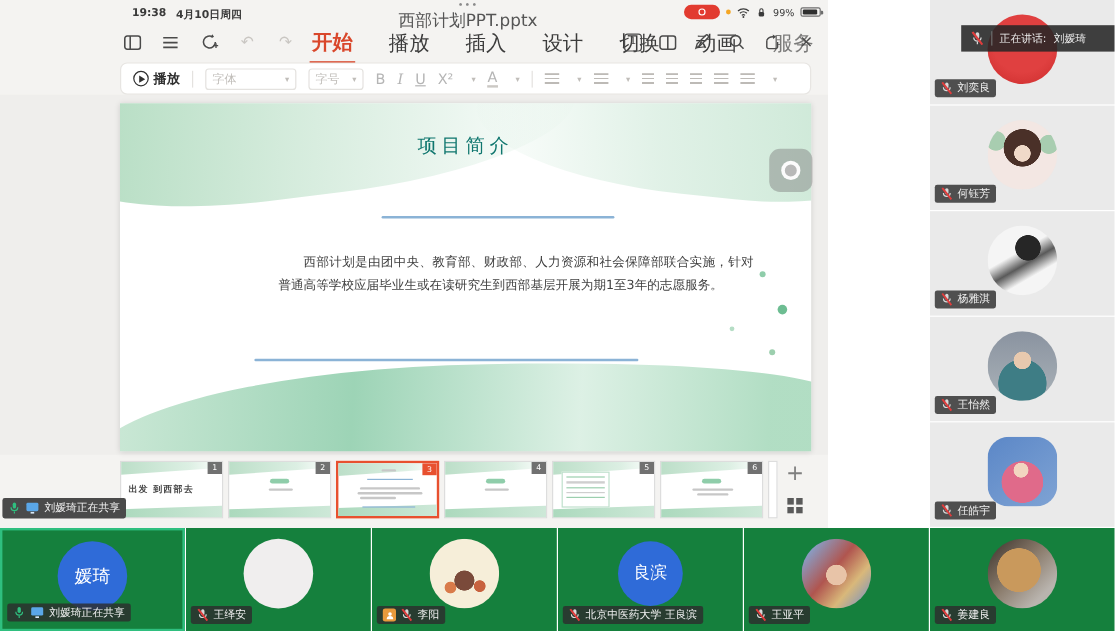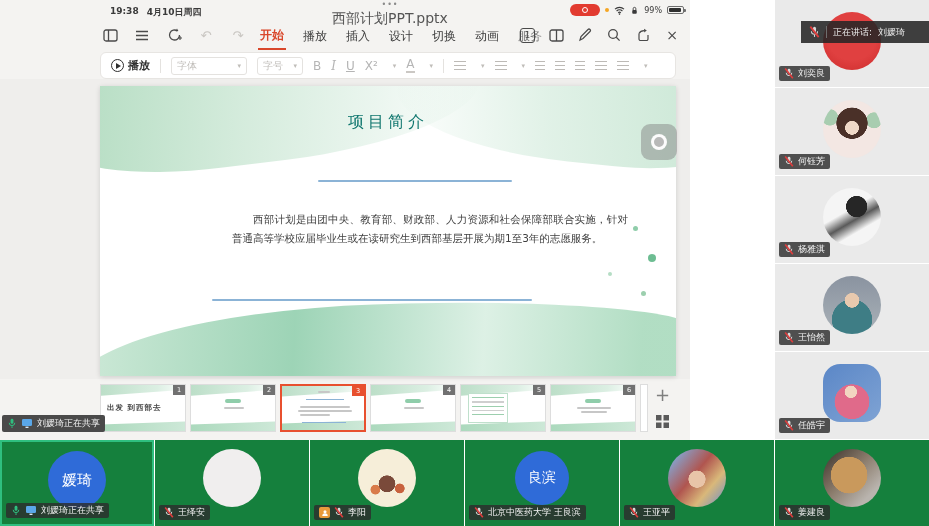--- a/index.html
+++ b/index.html
@@ -20,21 +20,21 @@
   .pct{font-size:8px;color:#3a3a3a;}
   .batt{position:relative;width:17px;height:8px;border:1px solid #6d6d6d;border-radius:2px;}
   .batt i{position:absolute;left:1px;top:1px;bottom:1px;width:12px;background:#2f2f2f;border-radius:1px;}
   .batt:after{content:"";position:absolute;right:-3px;top:2px;width:2px;height:3px;background:#6d6d6d;border-radius:0 1px 1px 0;}
 
   
   .ribbon{position:absolute;left:0;top:22px;width:100%;height:28px;}
   .rb-left{position:absolute;left:102px;top:5px;display:flex;gap:16px;align-items:center;}
   .rb-ic{width:16px;height:16px;display:flex;align-items:center;justify-content:center;color:#4a4a4a;font-size:13px;}
   .rb-ic.dis{color:#c9c6c2;}
-  .tabs{position:absolute;left:258px;top:0;height:28px;display:flex;gap:15px;align-items:center;font-size:12px;color:#3c3c3c;}
+  .tabs{position:absolute;left:258px;top:0;height:28px;display:flex;gap:26px;align-items:center;font-size:17px;color:#3c3c3c;}
   .tab{padding:4px 2px;cursor:default;white-space:nowrap;}
   .tab.active{color:#d9472b;font-weight:bold;border-bottom:2px solid #d9472b;}
   .rb-right{position:absolute;right:10px;top:5px;display:flex;gap:13px;align-items:center;}
   .pagebox{width:15px;height:15px;border:1.3px solid #4a4a4a;border-radius:3px;font-size:8.5px;color:#4a4a4a;display:flex;align-items:center;justify-content:center;}
   .xclose{font-size:14px;color:#4a4a4a;line-height:1;}
 
   
   .fbar{position:absolute;left:100px;top:52px;width:576px;height:27px;background:#fff;border:1px solid #e7e5e2;border-radius:6px;display:flex;align-items:center;padding:0 10px;gap:10px;font-size:11px;color:#b5b5b5;}
   .fplay{display:flex;align-items:center;gap:4px;color:#2f2f2f;font-weight:bold;white-space:nowrap;}
   .playcirc{width:13px;height:13px;border:1.3px solid #2f2f2f;border-radius:50%;display:flex;align-items:center;justify-content:center;}

